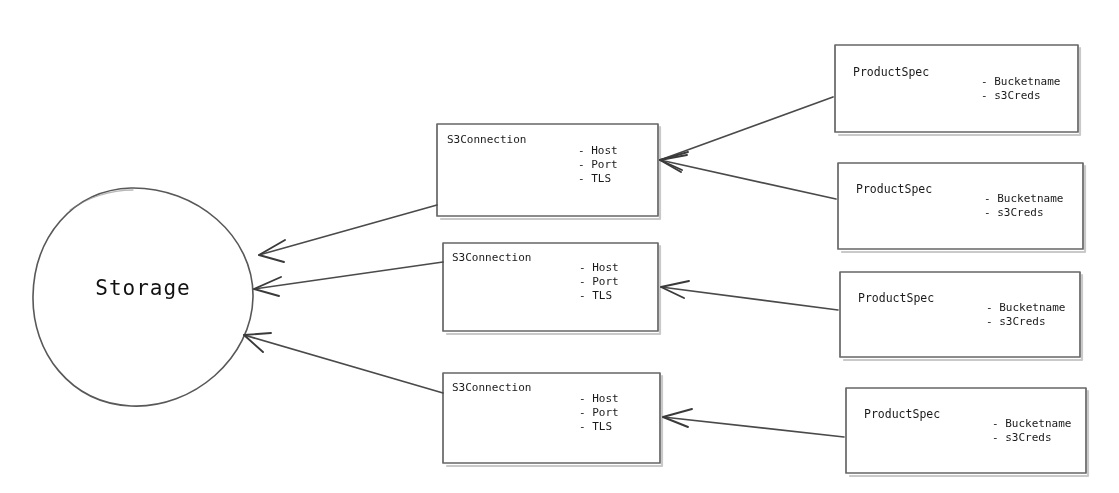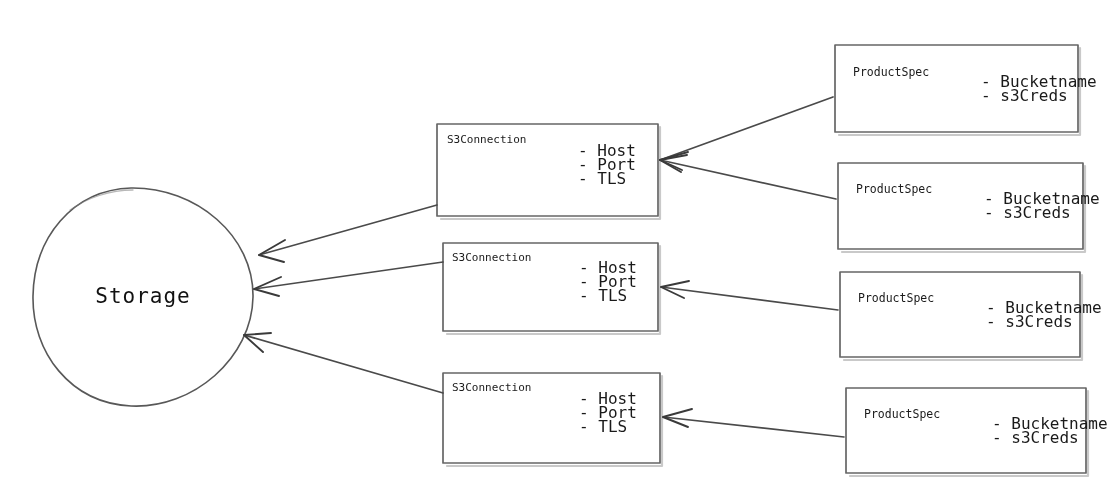--- a/index.html
+++ b/index.html
@@ -69,21 +69,21 @@
   }
   .node-title {
     position: absolute;
     font-size: 11px;
     color: #1a1a1a;
     white-space: nowrap;
     letter-spacing: 0px;
   }
   .attr-list {
     position: absolute;
-    font-size: 16px;
+    font-size: 11px;
     line-height: 14px;
     color: #1a1a1a;
     white-space: nowrap;
   }
   .attr-list div {
     white-space: nowrap;
   }
   .circle-label {
     position: absolute;
     font-size: 21px;
@@ -163,21 +163,21 @@
     <g>
       <path class="arrow-line" d="M 838 310 L 661 287"></path>
       <path class="arrow-head" d="M 689 281 L 661 287 L 684 298"></path>
     </g>
     <g>
       <path class="arrow-line" d="M 844 437 L 663 417"></path>
       <path class="arrow-head" d="M 692 409 L 663 417 L 688 427"></path>
     </g>
   </svg>
 
-  <div class="circle-label" style="left:33px; top:284px; width:220px;">Storage</div>
+  <div class="circle-label" style="left:33px; top:276px; width:220px;">Storage</div>
 
   <div class="node-box" style="left:437px; top:124px; width:221px; height:92px;">
     <div class="node-title" style="left:10px; top:9px;">S3Connection</div>
     <div class="attr-list" style="left:141px; top:20px;">
       <div>- Host</div>
       <div>- Port</div>
       <div>- TLS</div>
     </div>
   </div>
 

